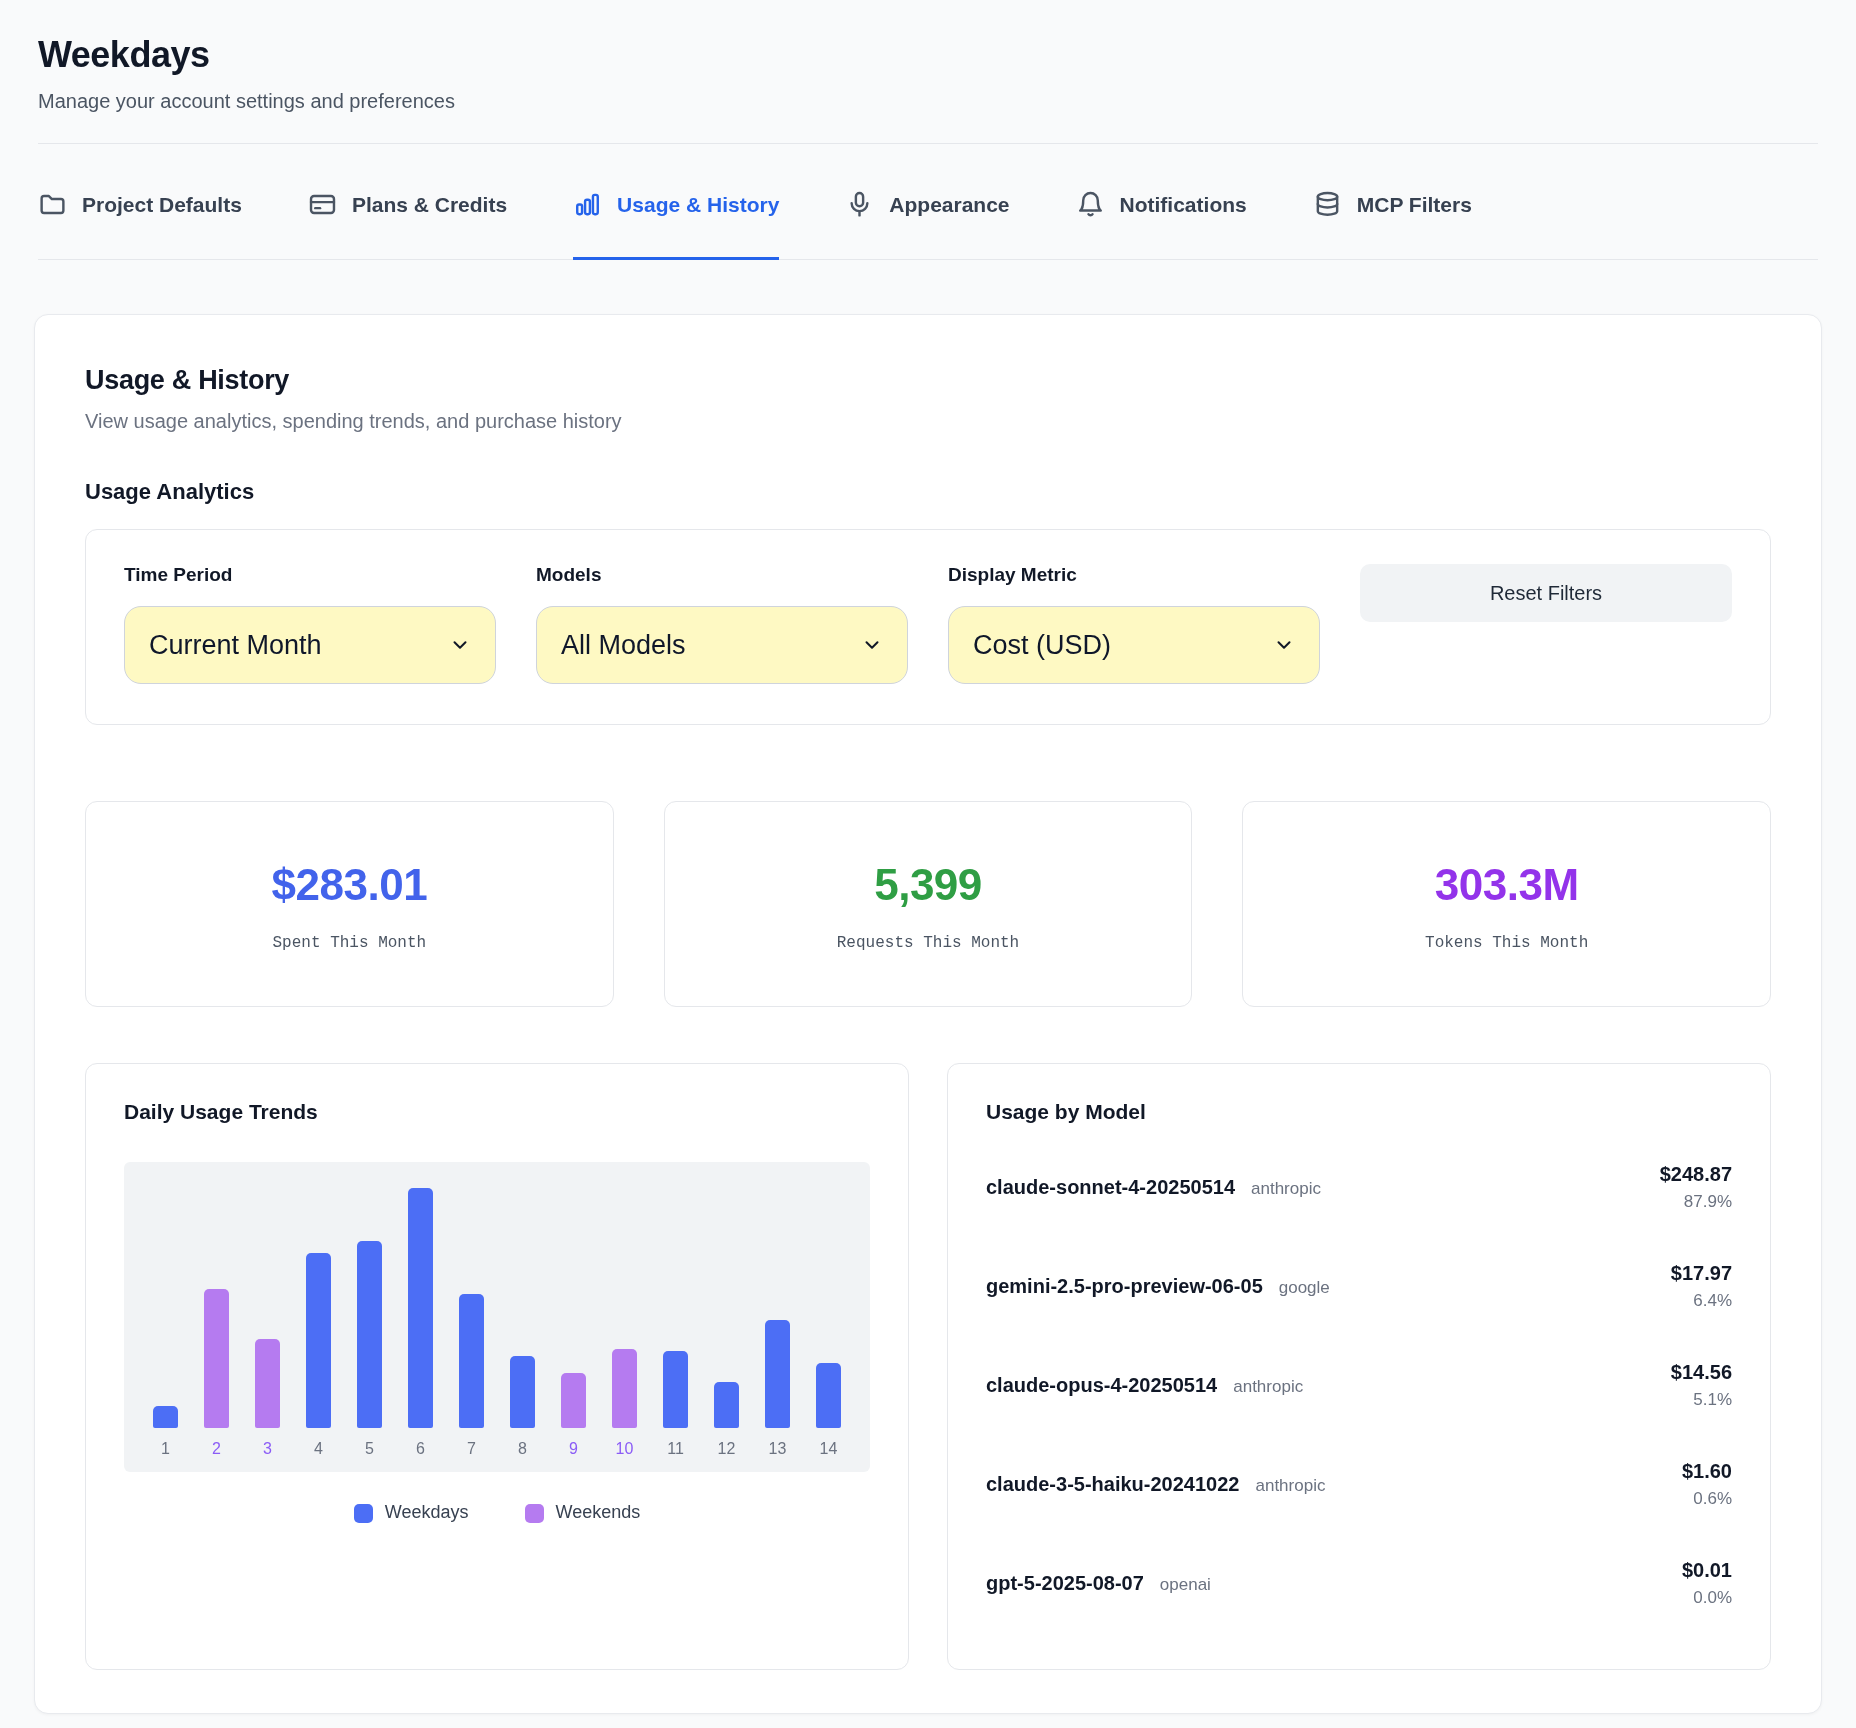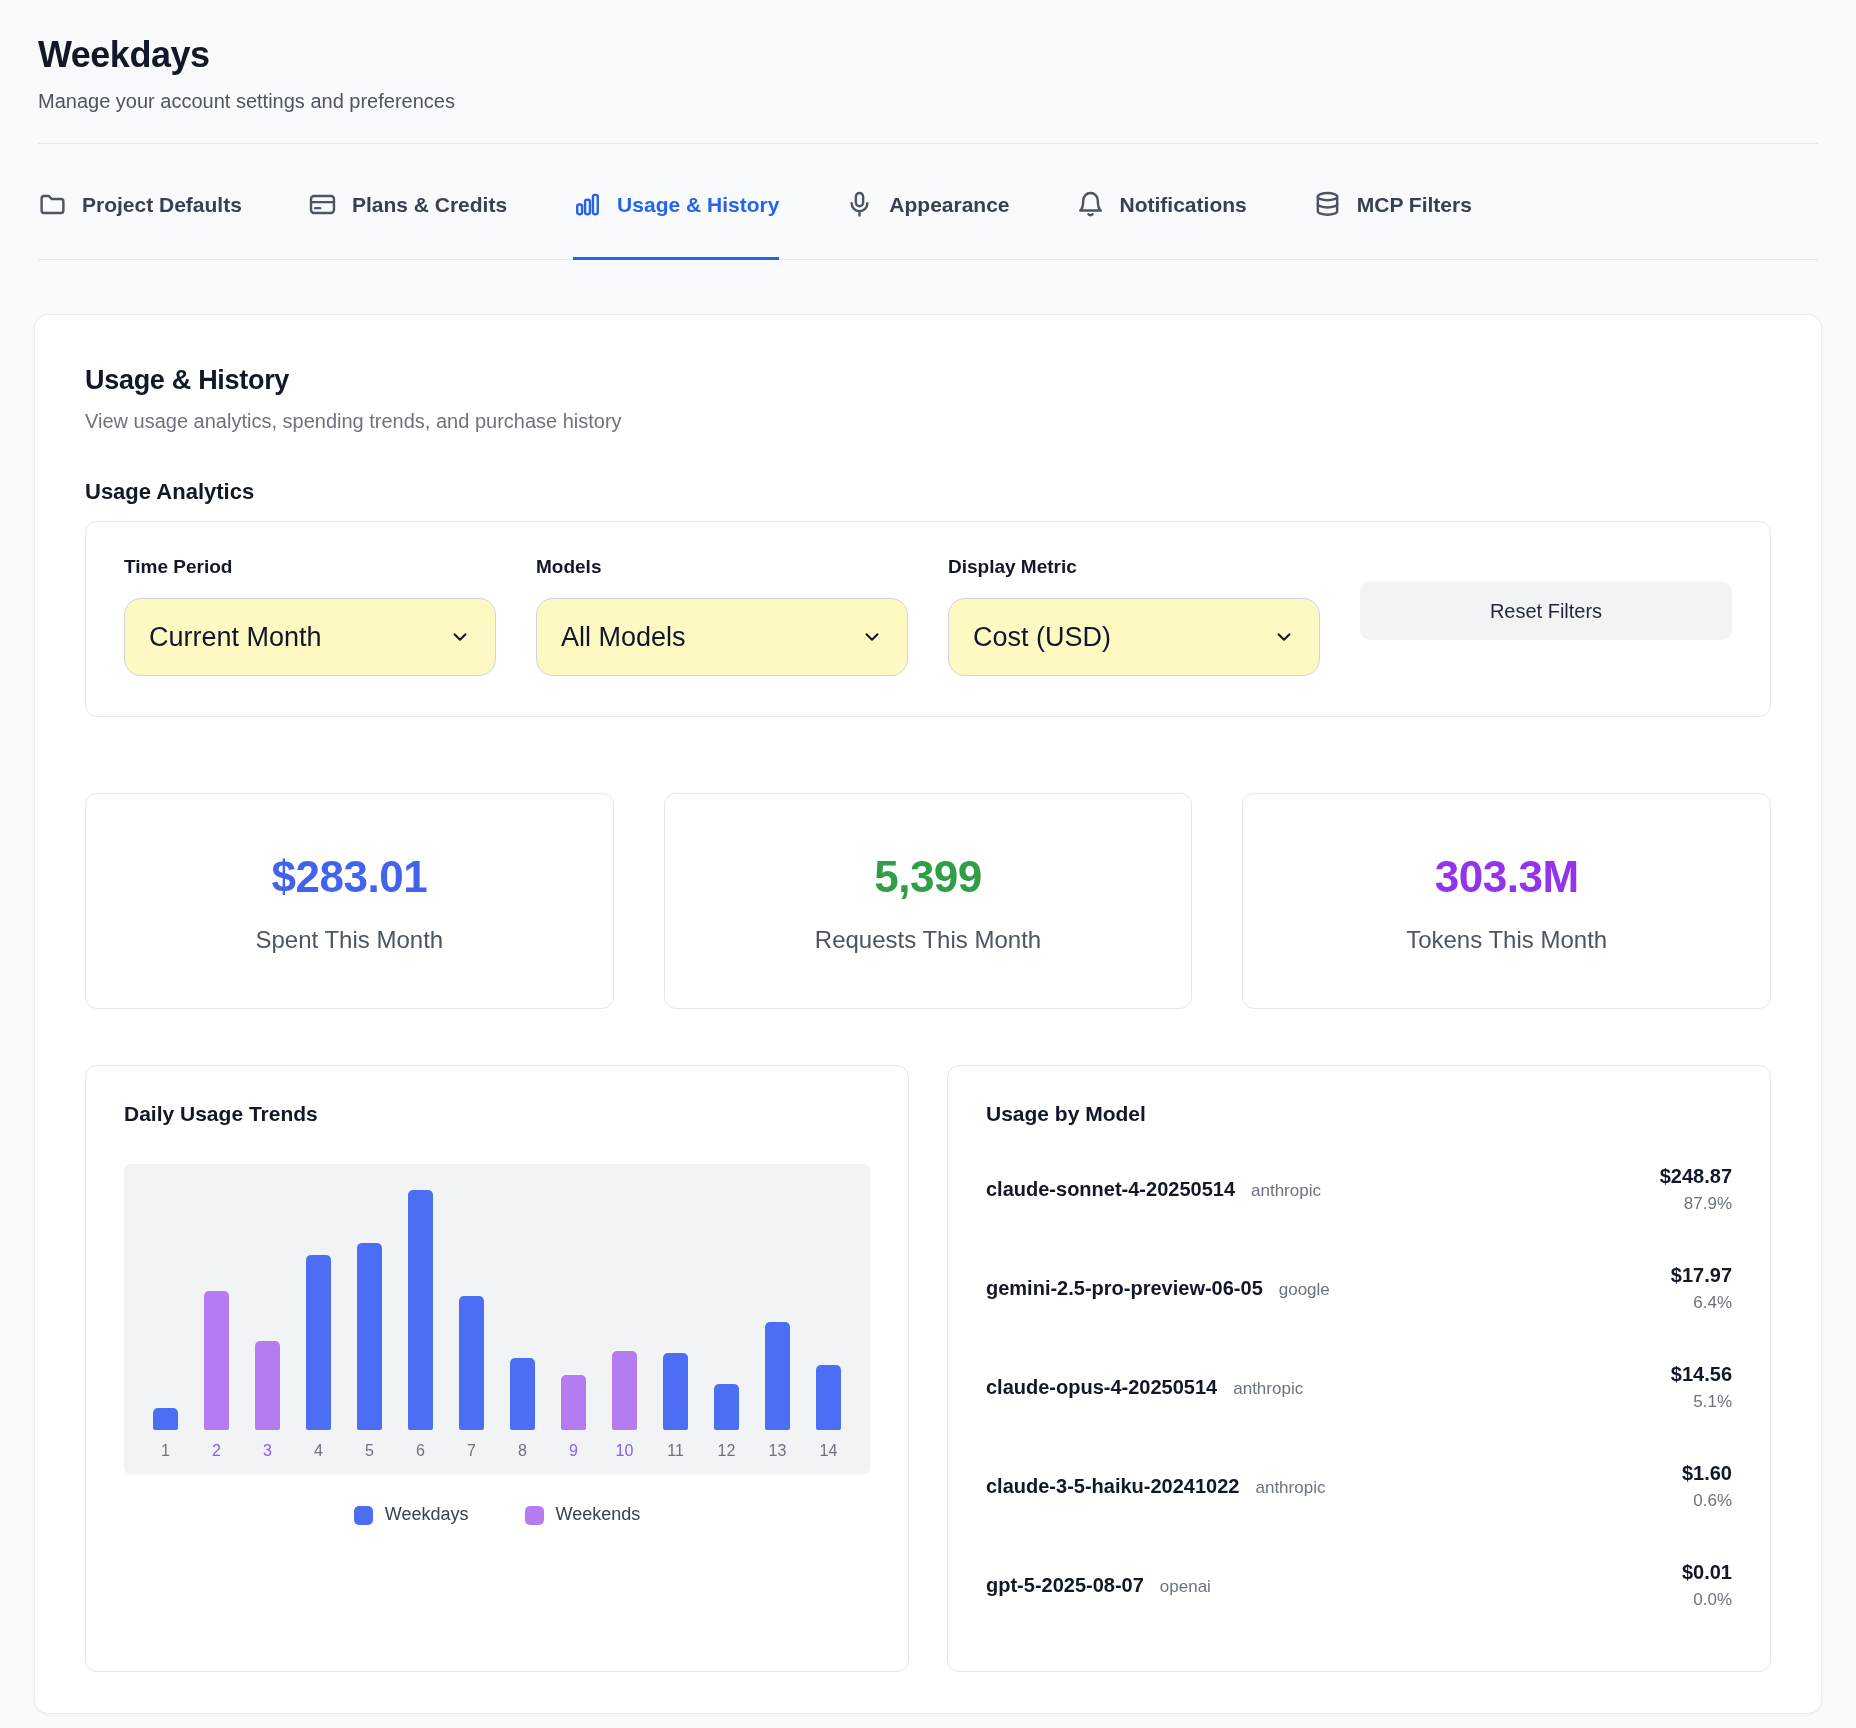--- a/index.html
+++ b/index.html
@@ -42,25 +42,25 @@
     box-shadow: 0 1px 3px rgba(0,0,0,0.04);
     padding: 50px 50px 50px 50px;
     height: 1400px;
   }
   .section-title { font-size: 27px; font-weight: 700; letter-spacing: -0.3px; }
   .section-subtitle { font-size: 20px; color: #6b7280; margin-top: 14px; }
   .analytics-heading { font-size: 22px; font-weight: 700; margin-top: 46px; }
 
   
   .filter-panel {
-    margin-top: 16px;
+    margin-top: 24px;
     border: 1px solid #e5e7eb;
     border-radius: 12px;
     padding: 34px 38px 40px 38px;
-    display: flex; gap: 40px; align-items: center;
+    display: flex; gap: 40px; align-items: flex-start;
   }
   .filter-group { flex: 1 1 0; }
   .filter-label { font-size: 19px; font-weight: 600; margin-bottom: 20px; color: #111827; }
   .select {
     height: 78px; border: 1.5px solid #cfd4dc; border-radius: 17px;
     display: flex; align-items: center; justify-content: space-between;
     padding: 0 24px; font-size: 27px; color: #0f172a; background: #fef9c3;
     cursor: pointer;
   }
   .select .chev { display: inline-flex; color: #111827; }
@@ -72,21 +72,21 @@
     font-size: 20px; font-weight: 500; color: #1f2937; cursor: pointer;
   }
 
   
   .stats-row { margin-top: 76px; display: grid; grid-template-columns: repeat(3, 1fr); gap: 50px; }
   .stat-card {
     border: 1px solid #e5e7eb; border-radius: 12px;
     padding: 58px 10px 54px 10px; text-align: center; background: #fff;
   }
   .stat-value { font-size: 44px; font-weight: 700; letter-spacing: -0.5px; }
-  .stat-label { font-size: 24px; color: #4b5563; margin-top: 24px; }
+  .stat-label { font-size: 16px; color: #4b5563; margin-top: 24px; font-family: Liberation Mono, monospace; }
 
   
   .panels-row { margin-top: 56px; display: grid; grid-template-columns: 1fr 1fr; gap: 38px; align-items: stretch; }
   .panel { border: 1px solid #e5e7eb; border-radius: 12px; padding: 36px 38px; background: #fff; }
   .panel-title { font-size: 21px; font-weight: 600; }
 
   
   .chart-box {
     margin-top: 38px; background: #f1f3f5; border-radius: 6px;
     padding: 26px 16px 14px 16px;

